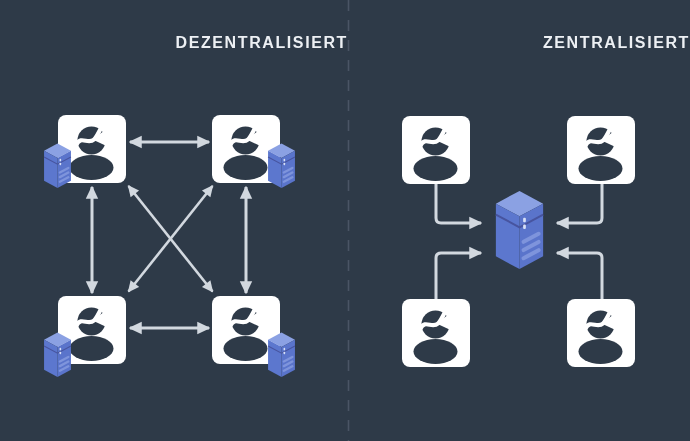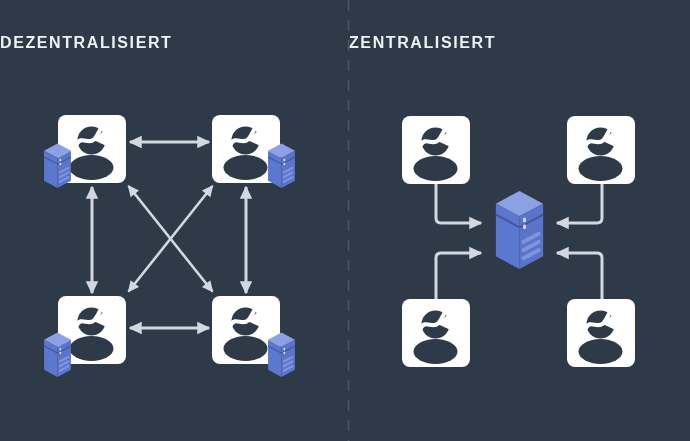--- a/index.html
+++ b/index.html
@@ -19,21 +19,21 @@
     top: 0;
     height: 100%;
   }
   .panel.left  { left: 0;   width: 348px; }
   .panel.right { left: 349px; width: 341px; }
   .panel-title {
     position: absolute;
     top: 34px;
     left: 0;
     width: 100%;
-    text-align: left;
+    text-align: right;
     color: #EDF0F4;
     font-size: 16px;
     font-weight: bold;
     letter-spacing: 1.6px;
     user-select: none;
   }
   svg.diagram {
     position: absolute;
     left: 0;
     top: 0;

